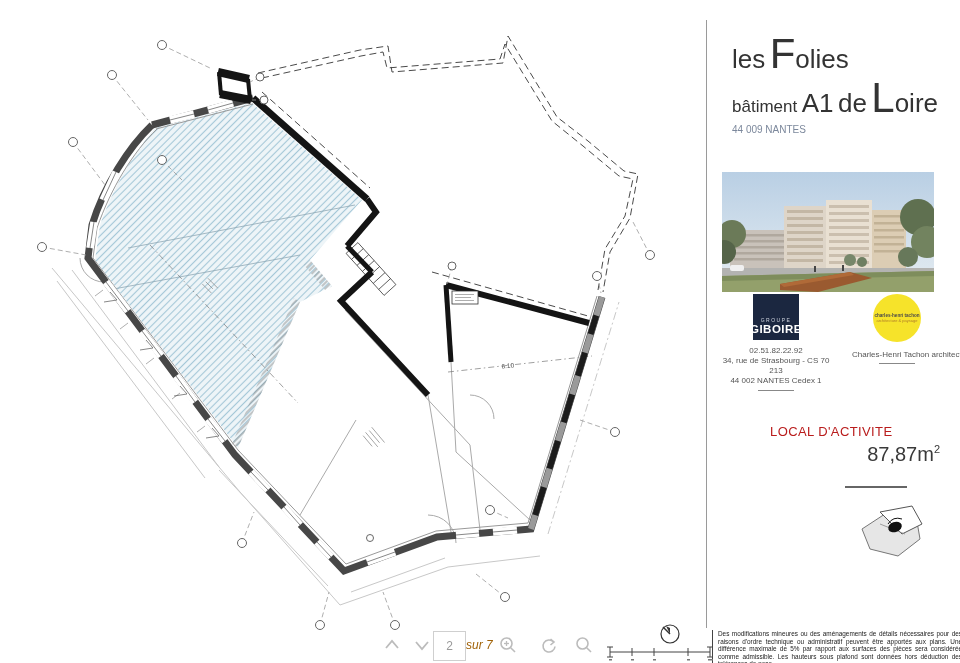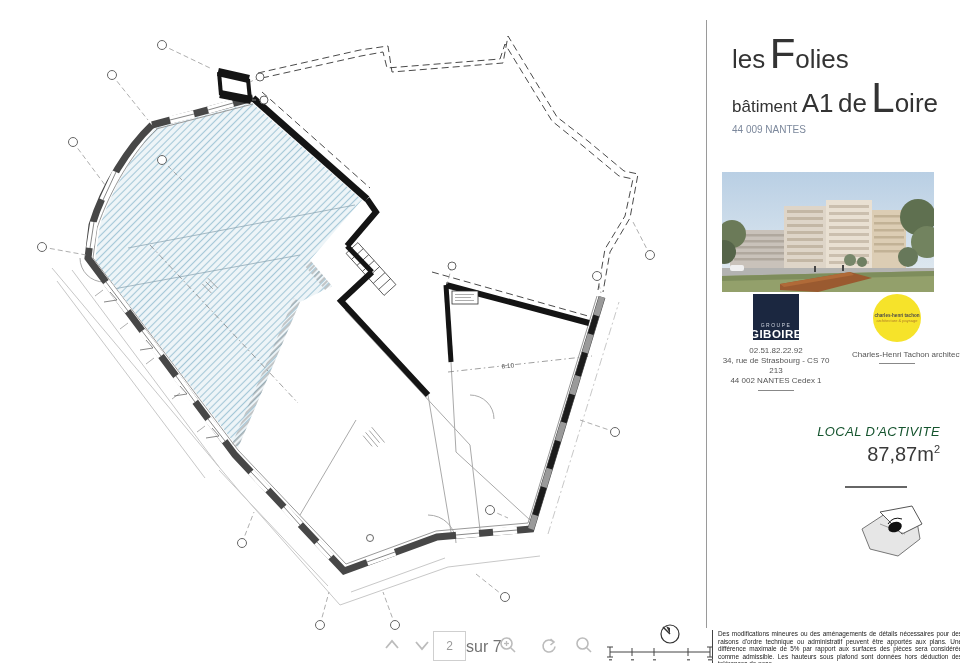--- a/index.html
+++ b/index.html
@@ -12,48 +12,48 @@
   #titleblock{left:716px;top:30px;width:236px;margin-left:16px;}
   .t-line{white-space:nowrap;color:#333;}
   .t-sm{font-size:26px;} .t-big{font-size:42px;} .t-bat{font-size:17px;} .t-a1{font-size:26px;}
   #addr1{font-size:10px;color:#8f949c;margin-top:6px;}
   #addr2{font-size:10px;color:#7c889c;margin-top:2px;}
 
   #photo{left:722px;top:172px;width:212px;height:120px;}
 
   #giboire-wrap{left:716px;top:294px;width:120px;text-align:center;}
   #giboire-logo{width:46px;height:46px;background:#1b2740;margin:0 auto;
-                display:flex;flex-direction:column;justify-content:flex-end;align-items:center;box-sizing:border-box;}
+                display:flex;flex-direction:column;justify-content:flex-end;align-items:center;padding-bottom:5px;box-sizing:border-box;}
   #giboire-logo .g1{font-size:5px;letter-spacing:1.5px;color:#cfd4de;}
   #giboire-logo .g2{font-size:11.5px;font-weight:bold;color:#fff;letter-spacing:.5px;}
   .contact{font-size:8px;color:#555;line-height:1.25;margin-top:6px;}
   .ublock{width:36px;height:1px;background:#888;margin:4px auto 0;}
 
   #tachon-wrap{left:852px;top:294px;width:90px;text-align:center;}
   #tachon-logo{width:48px;height:48px;border-radius:50%;background:#f6e32a;margin:0 auto;
                display:flex;flex-direction:column;justify-content:center;align-items:center;}
   #tachon-logo .c1{font-size:4.6px;font-weight:bold;color:#4a4a4a;}
   #tachon-logo .c2{font-size:4px;color:#b07c28;}
   #tachon-cap{font-size:8px;color:#555;margin-top:8px;white-space:nowrap;}
 
   #plan-number{left:790px;top:382px;width:150px;text-align:right;font-size:24px;color:#3a3a3a;}
-  #room-type{left:770px;top:424px;width:170px;text-align:right;font-size:13px;color:#14532d;letter-spacing:.4px;font-style:italic;}
+  #room-type{left:770px;top:424px;width:170px;text-align:left;font-size:13px;color:#b91c1c;letter-spacing:.4px;}
   #area{left:770px;top:443px;width:170px;text-align:right;font-size:20px;color:#3a3a3a;}
   #area sup{font-size:11px;}
   #sep2{left:845px;top:486px;width:62px;height:2px;background:#666;}
   #keyplan{left:850px;top:494px;width:86px;height:64px;}
 
   #disclaimer{left:712px;top:630px;width:244px;font-size:6.4px;line-height:1.18;color:#222;
               border-left:1.5px solid #444;padding-left:5px;text-align:justify;}
 
   
   .tbtn{color:#b9b9b9;cursor:pointer;}
   #pagebox{left:433px;top:631px;width:27px;height:26px;border:1px solid #cfcfcf;background:#fff;
            text-align:center;font-size:12px;color:#9a9a9a;font-family:"Liberation Sans",sans-serif;}
-  #pages-label{left:466px;top:638px;font-size:16px;color:#737373;}
+  #pages-label{left:466px;top:638px;font-size:12px;color:#a16207;font-style:italic;}
 </style>
 </head>
 <body>
 
 <div id="stage">
 
   <svg class="abs" style="left:0;top:0" width="710" height="630" viewBox="0 0 710 630">
     <defs>
       <pattern id="hb" width="5" height="5" patternUnits="userSpaceOnUse" patternTransform="rotate(-45)">
         <rect width="5" height="5" fill="#eef5f8"></rect>

